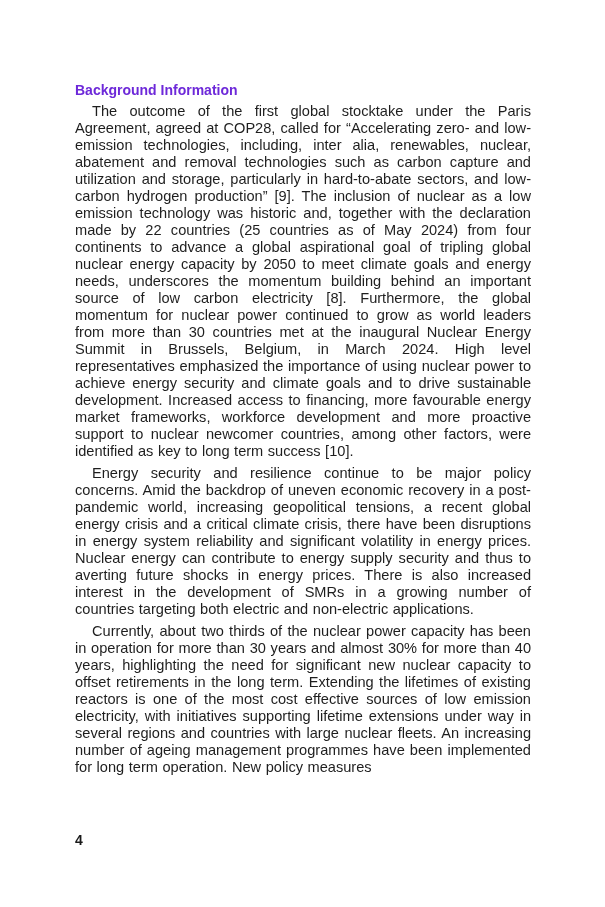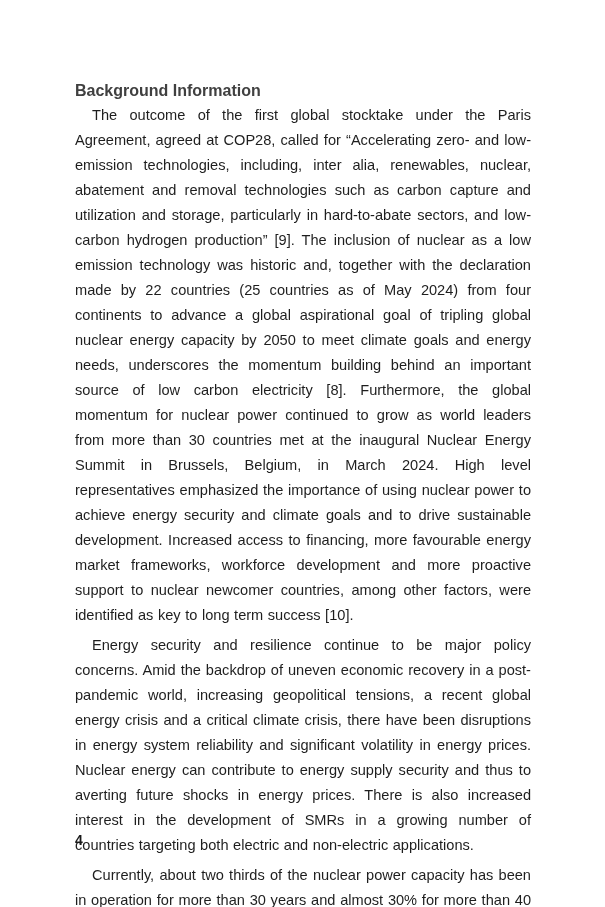--- a/index.html
+++ b/index.html
@@ -16,29 +16,29 @@
     color: #1e1e1e;
     overflow: hidden;
   }
   .content {
     position: absolute;
     left: 75px;
     top: 82px;
     width: 456px;
   }
   .heading {
-    font-size: 16px;
+    font-size: 14px;
     line-height: 17px;
     font-weight: bold;
     margin: 0 0 4px 0;
-    color: #404040;
+    color: #6d28d9;
   }
   .body-paragraph {
     font-size: 14.6px;
-    line-height: 25px;
+    line-height: 17px;
     text-align: justify;
     text-indent: 17px;
     margin: 0 0 5px 0;
     word-spacing: 0.5px;
   }
   .page-number {
     position: absolute;
     left: 75px;
     top: 832px;
     font-size: 14px;

